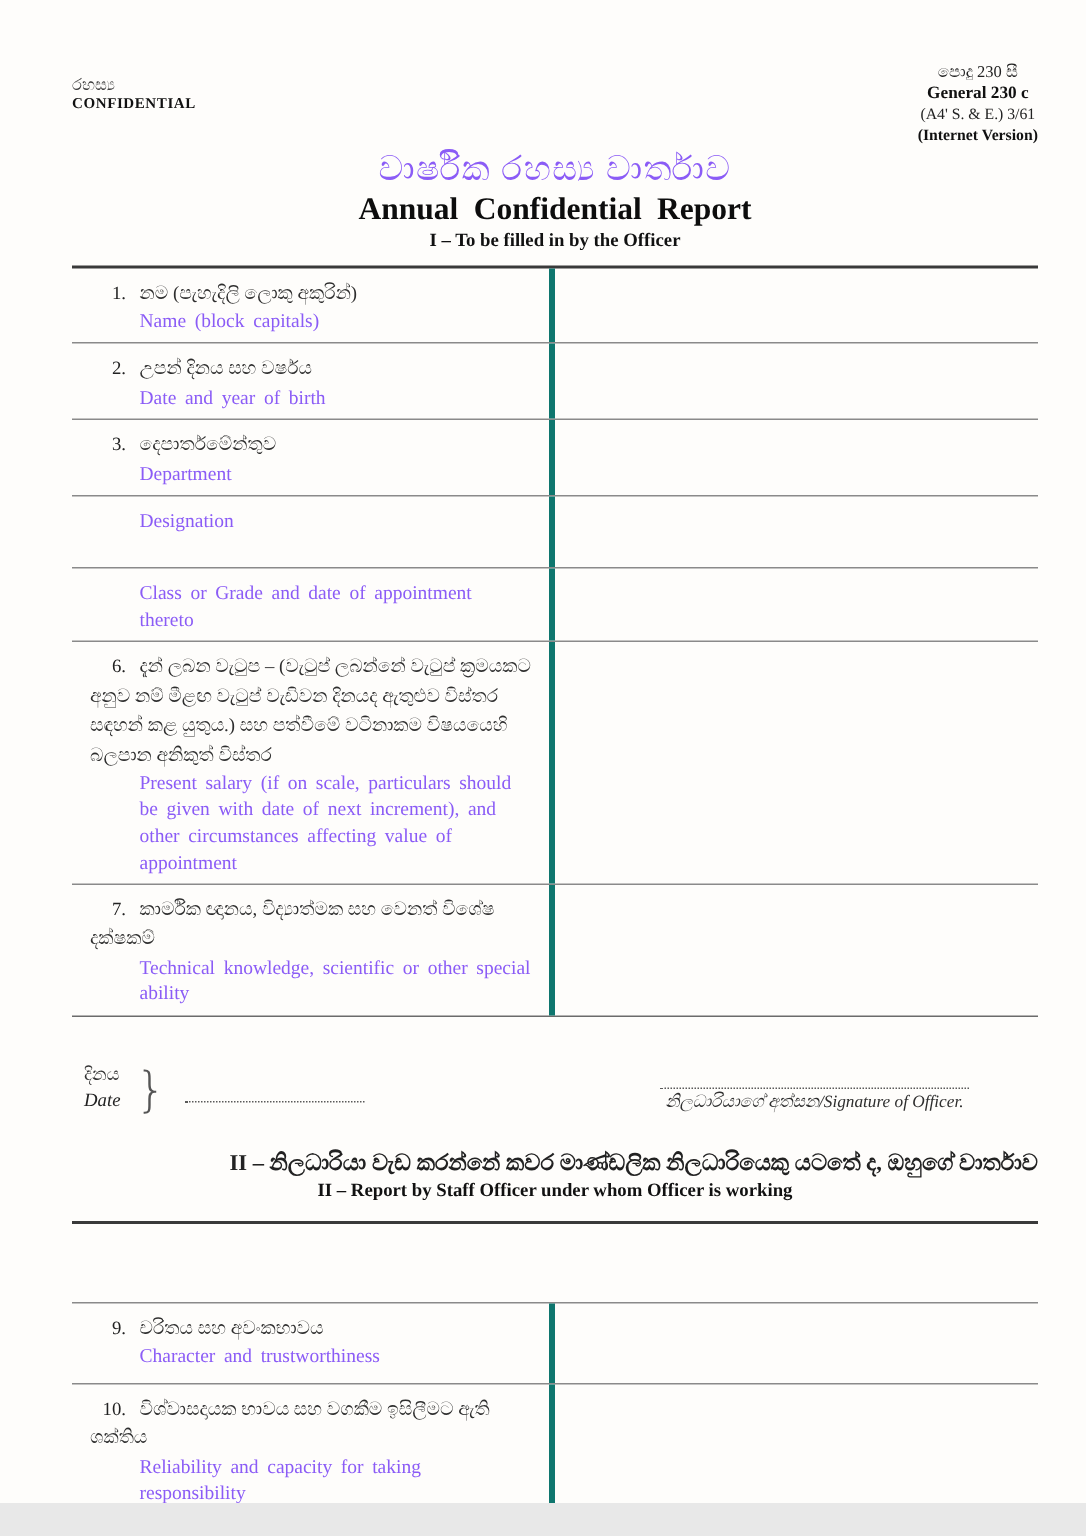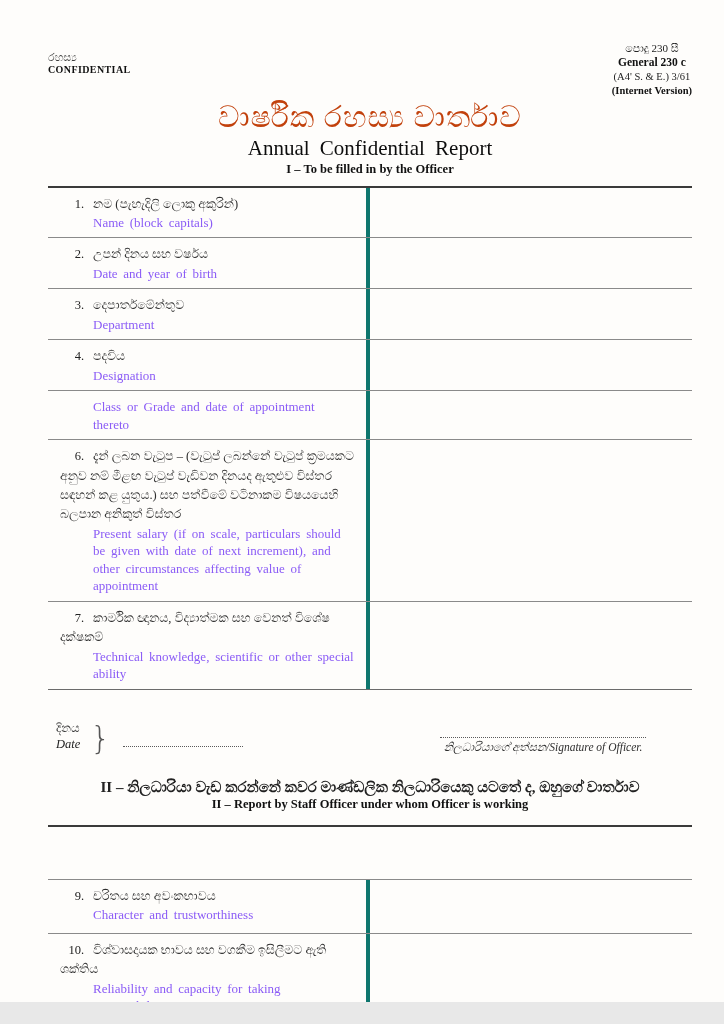--- a/index.html
+++ b/index.html
@@ -19,22 +19,22 @@
   .hdr-left{margin-top:6px;}
   .conf-si{font-size:11px;color:#3c3c3c;line-height:1.2;}
   .conf-en{font-size:10px;font-weight:bold;letter-spacing:.4px;color:#111;}
   .hdr-right{text-align:center;line-height:1.3;margin-top:-4px;}
   .ref1{font-size:11px;font-weight:normal;color:#222;}
   .ref2{font-size:11.5px;font-weight:bold;font-style:normal;color:#111;}
   .ref3{font-size:10.5px;color:#222;}
   .ref4{font-size:10.5px;font-weight:bold;color:#111;}
   
   .titles{text-align:center;margin-top:2px;}
-  .title-si{font-size:30px;color:#c2410c;letter-spacing:1px;}
-  .title-en{font-size:21px;font-weight:normal;color:#0d0d0d;word-spacing:5px;margin-top:1px;}
+  .title-si{font-size:23px;color:#8b5cf6;letter-spacing:1px;}
+  .title-en{font-size:21px;font-weight:bold;color:#0d0d0d;word-spacing:5px;margin-top:1px;}
   .sec-si{font-size:15px;font-weight:bold;color:#222;margin-top:7px;}
   .sec-en{font-size:12.5px;font-weight:bold;color:#111;margin-top:1px;}
   
   .ftable{margin-top:9px;border-top:2.5px solid #3a3a3a;border-bottom:1.5px solid #6b6b6b;}
   .frow{display:flex;align-items:stretch;}
   .frow + .frow{border-top:1px solid #8a8a8a;}
   .fcell-label{
     width:50%;box-sizing:border-box;
     border-right:4px solid #0f766e;
     padding:7px 10px 6px 12px;
@@ -50,21 +50,21 @@
   .date-si{font-size:12px;color:#333;}
   .date-en{font-size:12.5px;font-style:italic;color:#222;}
   .brace{font-size:32px;font-weight:100;color:#555;margin:-2px 12px 0 10px;font-family:"DejaVu Sans",sans-serif;}
   .dotline{display:inline-block;border-bottom:1.6px dotted #5a5a5a;}
   .date-line{width:120px;height:15px;margin-top:10px;}
   .sig-right{margin-right:46px;text-align:center;margin-top:6px;}
   .sig-line{display:block;width:206px;height:10px;}
   .sig-cap{font-size:11.5px;font-style:italic;color:#2e2e2e;margin-top:3px;}
   
   .sec2{text-align:center;margin-top:22px;}
-  .sec2 .sec-si{font-size:15px;}
+  .sec2 .sec-si{font-size:15px;text-align:right;}
 </style>
 </head>
 <body>
 
 <div class="page">
 
   <div class="hdr">
     <div class="hdr-left">
       <div class="conf-si">රහස්‍ය</div>
       <div class="conf-en">CONFIDENTIAL</div>
@@ -100,21 +100,20 @@
     </div>
     <div class="frow" style="min-height:47px">
       <div class="fcell-label">
         <div class="lbl-si"><span class="fno">3.</span><span>දෙපාර්තමේන්තුව</span></div>
         <div class="lbl-en">Department</div>
       </div>
       <div class="fcell-answer"></div>
     </div>
     <div class="frow" style="min-height:47px">
       <div class="fcell-label">
-        <div class="lbl-si"><span class="fno">4.</span><span>පදවිය</span></div>
         <div class="lbl-en">Designation</div>
       </div>
       <div class="fcell-answer"></div>
     </div>
     <div class="frow" style="min-height:45px">
       <div class="fcell-label">
         <div class="lbl-en">Class or Grade and date of appointment thereto</div>
       </div>
       <div class="fcell-answer"></div>
     </div>

